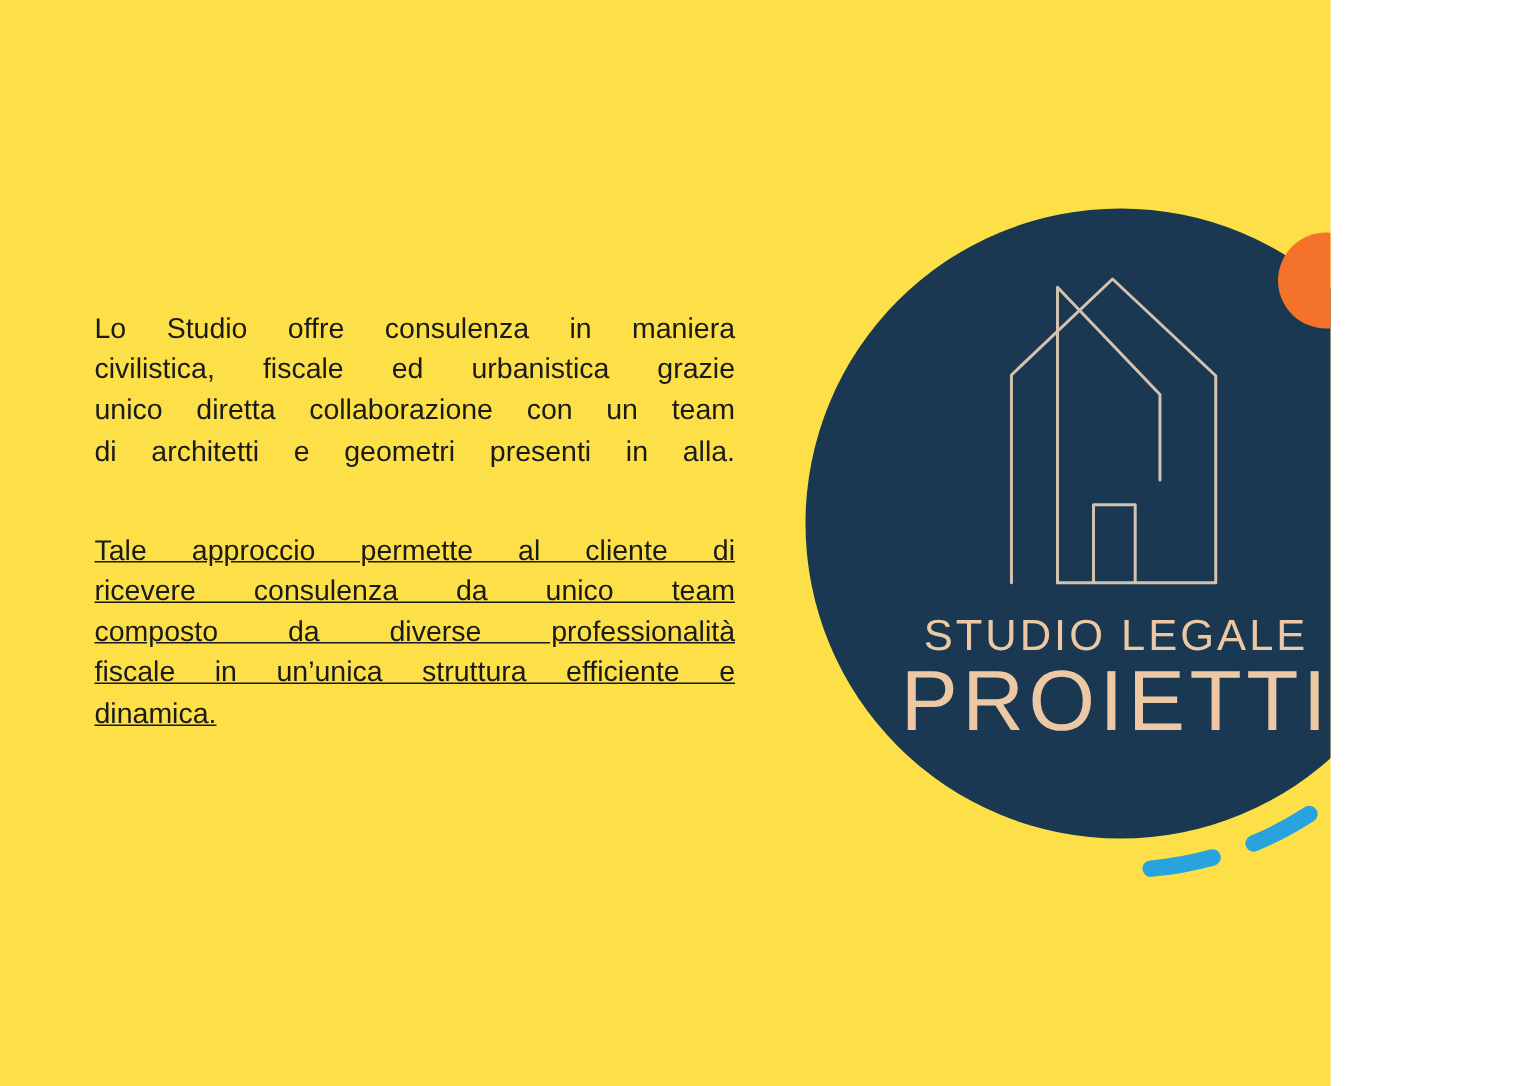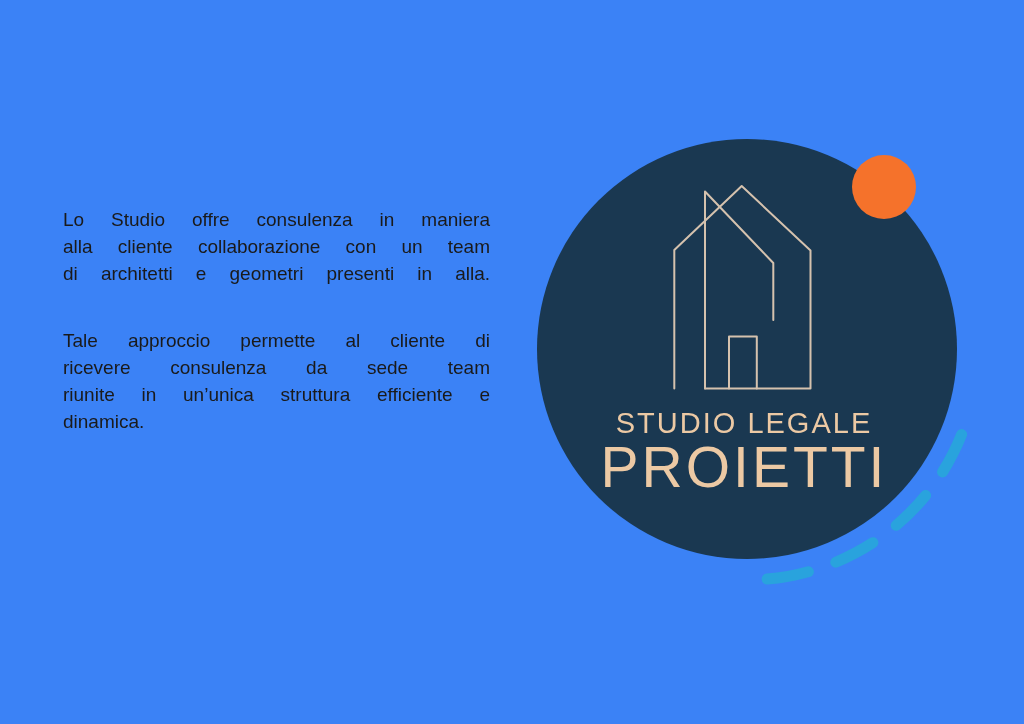--- a/index.html
+++ b/index.html
@@ -2,37 +2,37 @@
 <html><head>
 <meta charset="utf-8">
 <style>
   html, body {
     margin: 0;
     padding: 0;
     background: #ffffff;
   }
   .slide {
     position: relative;
-    width: 1024px;
+    width: 887px;
     height: 724px;
-    background: #3b82f6;
+    background: #fde047;
     overflow: hidden;
     font-family: "Liberation Sans", sans-serif;
   }
   .text-block {
     position: absolute;
     left: 63px;
     top: 206px;
     width: 427px;
     color: #1a1a1a;
     font-size: 19px;
     line-height: 27.2px;
   }
   .paragraph { margin: 0; padding: 0; }
-  .paragraph + .paragraph { margin-top: 39px; }
+  .paragraph + .paragraph { margin-top: 39px; text-decoration: underline; }
   .line {
     text-align: justify;
     text-align-last: justify;
     white-space: normal;
   }
   .line.no-justify {
     text-align: center;
     text-align-last: left;
   }
   .logo-svg {
@@ -56,27 +56,29 @@
   }
 </style>
 </head>
 <body>
 
 <div class="slide">
 
   <div class="text-block">
     <div class="paragraph">
       <div class="line">Lo Studio offre consulenza in maniera</div>
-      <div class="line">alla cliente collaborazione con un team</div>
+      <div class="line">civilistica, fiscale ed urbanistica grazie</div>
+      <div class="line">unico diretta collaborazione con un team</div>
       <div class="line">di architetti e geometri presenti in alla.</div>
     </div>
     <div class="paragraph">
       <div class="line">Tale approccio permette al cliente di</div>
-      <div class="line">ricevere consulenza da sede team</div>
-      <div class="line">riunite in un’unica struttura efficiente e</div>
+      <div class="line">ricevere consulenza da unico team</div>
+      <div class="line">composto da diverse professionalità</div>
+      <div class="line">fiscale in un’unica struttura efficiente e</div>
       <div class="line no-justify">dinamica.</div>
     </div>
   </div>
 
   <svg class="logo-svg" viewBox="0 0 1024 724" aria-hidden="true">
 
     <circle cx="747" cy="349" r="210" fill="#1a3851"></circle>
 
     <circle cx="884" cy="187" r="32" fill="#f5722b"></circle>
 

